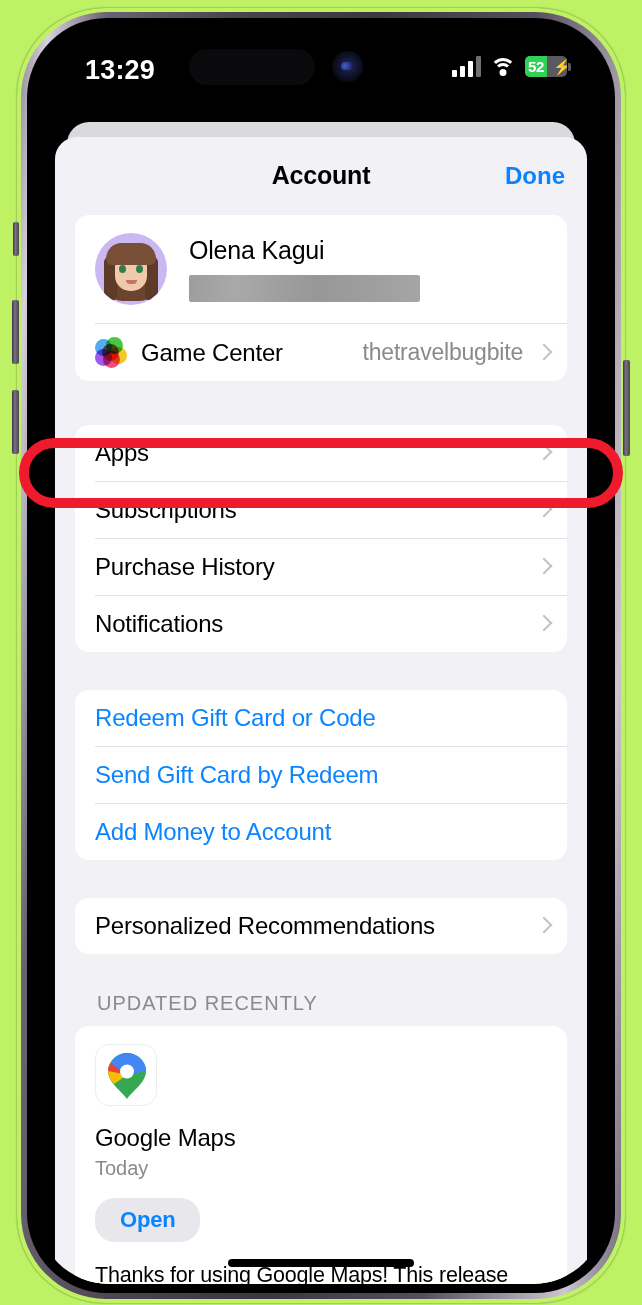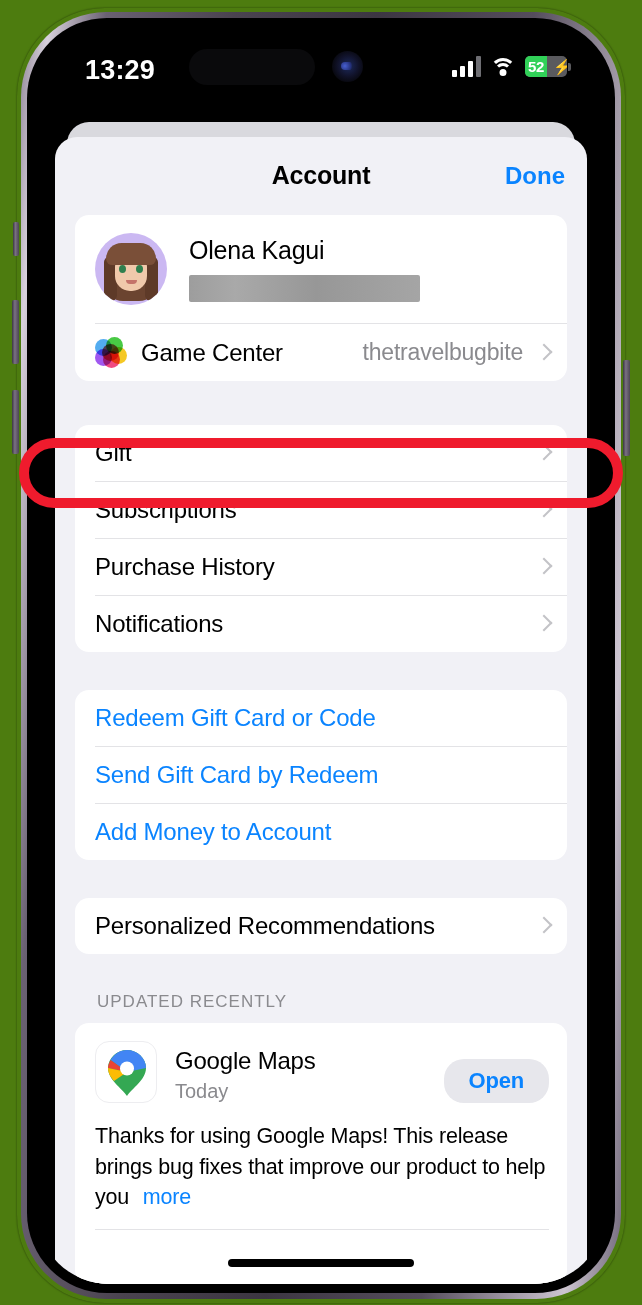--- a/index.html
+++ b/index.html
@@ -2,21 +2,21 @@
 <html><head>
 <meta charset="utf-8">
 <style>
   * { box-sizing: border-box; margin: 0; padding: 0; }
   html, body {
     width: 642px; height: 1305px;
     background: #ffffff;
     font-family: "Liberation Sans", sans-serif;
     overflow: hidden;
   }
-  #stage { position: relative; width: 642px; height: 1305px; background: #4d7c0f; }
+  #stage { position: relative; width: 642px; height: 1305px; background: #bef264; }
 
   
   .phone-outer {
     position: absolute; left: 17px; top: 8px;
     width: 608px; height: 1295px;
     border-radius: 88px;
     background: linear-gradient(100deg,#6e6376 0%,#b9b0bd 6%,#5d5463 18%,#churn 18%,#463f4d 42%,#6b6273 62%,#cfc7d4 86%,#5b5361 100%);
     box-shadow: 0 0 2px rgba(0,0,0,.55);
   }
   .phone-band {
@@ -207,27 +207,27 @@
   }
   .gc-icon b:nth-child(1){ left:0;  top:2px;  background:#4aa8f0; }
   .gc-icon b:nth-child(2){ left:11px;top:0;   background:#3ec63a; }
   .gc-icon b:nth-child(3){ left:15px;top:10px;background:#f5c518; }
   .gc-icon b:nth-child(4){ left:8px; top:14px;background:#f0407a; }
   .gc-icon b:nth-child(5){ left:0;  top:12px; background:#9b4ff0; }
   .gc-icon b:nth-child(6){ left:7px; top:7px; background:#ef4a4a; }
 
   
   .section-head {
-    font-size: 17px; color: #8a8a8e; letter-spacing: 1px;
+    font-size: 20px; color: #8a8a8e; letter-spacing: 1px;
     padding: 0 0 11px 22px; text-transform: uppercase;
   }
 
   
   .app-card { background:#fff; border-radius: 14px; padding: 18px 18px 0 20px; }
-  .app-top { display:flex; align-items:flex-end; gap: 18px; }
+  .app-top { display:flex; align-items:flex-start; gap: 18px; flex-direction: column; }
   .app-icon {
     width: 62px; height: 62px; border-radius: 14px; background:#fff;
     border: 1px solid #ededf0; position: relative; flex: none; overflow: hidden;
   }
   .gmaps { position:absolute; left:12px; top:8px; width:38px; height:46px; }
   .app-meta { flex: 1; min-width: 0; }
   .app-name { font-size: 24px; color:#000; letter-spacing:-.2px; }
   .app-date { font-size: 20px; color:#8a8a8e; margin-top: 5px; }
   .open-btn {
     background:#e7e7ec; color:#0a84ff; font-size:22px; font-weight:700;
@@ -341,21 +341,21 @@
             <div class="row-label">Game Center</div>
             <div class="row-value">thetravelbugbite</div>
             <div class="chevron"></div>
           </div>
         </div>
 
         <div class="group-gap-lg"></div>
 
         <div class="card">
           <div class="row">
-            <div class="row-label">Gift</div>
+            <div class="row-label">Apps</div>
             <div class="chevron"></div>
           </div>
           <div class="divider"></div>
           <div class="row">
             <div class="row-label">Subscriptions</div>
             <div class="chevron"></div>
           </div>
           <div class="divider"></div>
           <div class="row">
             <div class="row-label">Purchase History</div>

